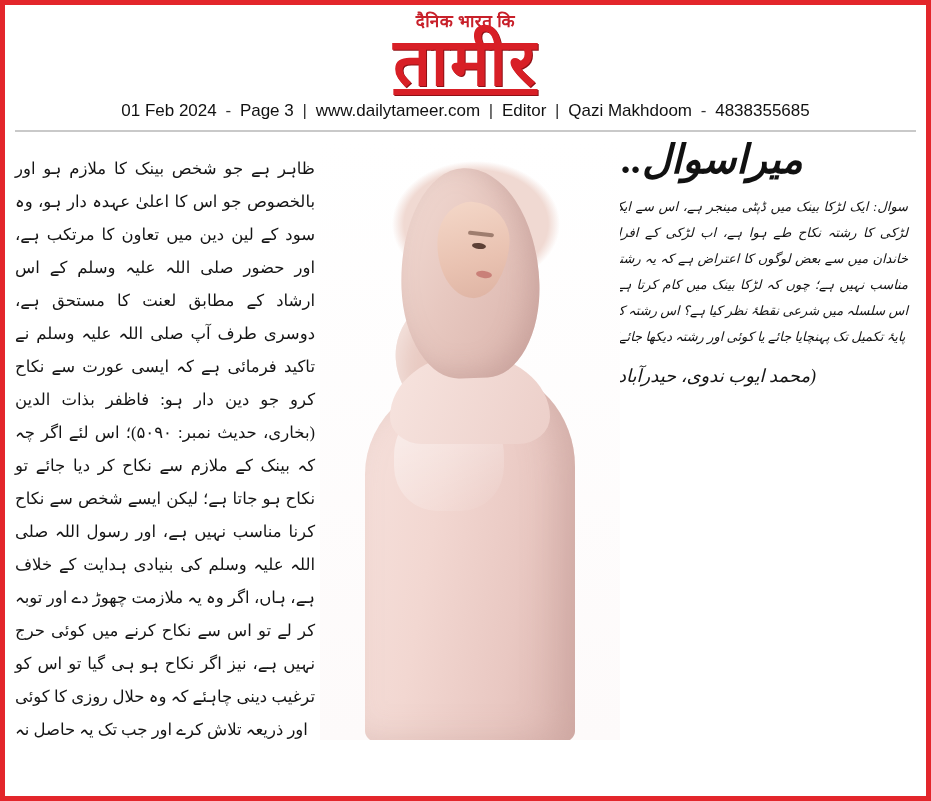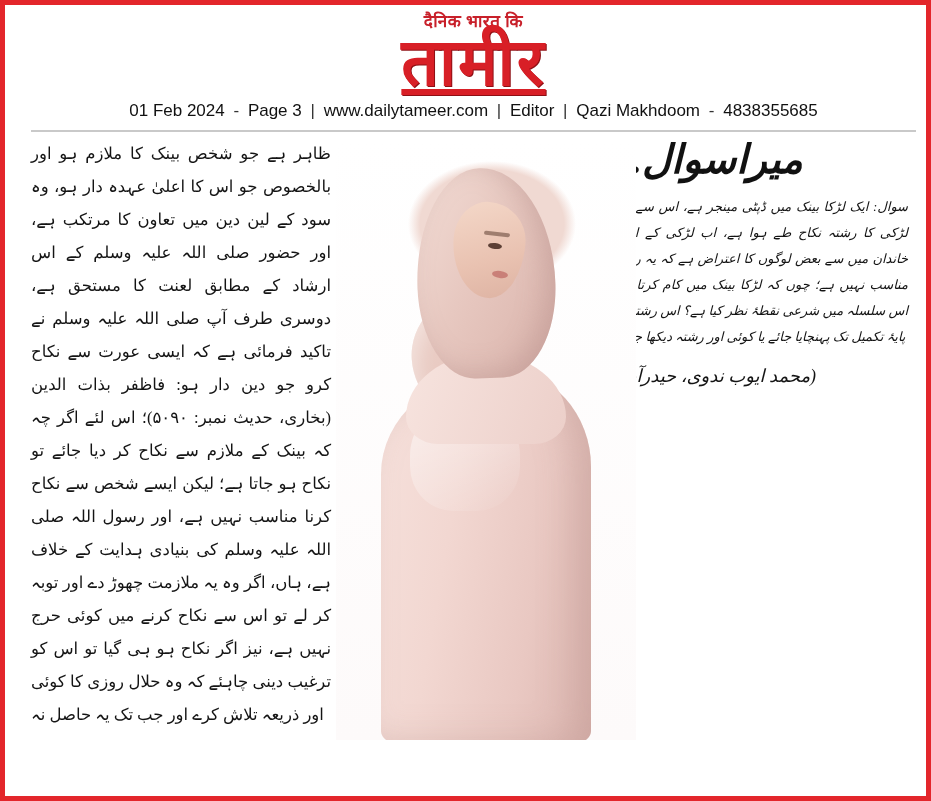--- a/index.html
+++ b/index.html
@@ -12,21 +12,21 @@
     position: relative;
     width: 931px;
     height: 801px;
     background: #ffffff;
     border: 5px solid #e3262b;
     overflow: hidden;
   }
   .inner {
     position: absolute;
     left: 0; top: 0; right: 0; bottom: 0;
-    padding: 4px 10px 6px 26px;
+    padding: 4px 10px 6px 10px;
   }
 
   
   .masthead {
     text-align: center;
     padding-top: 4px;
   }
   .masthead-kicker {
     font-family: "Liberation Serif", serif;
     font-weight: bold;
@@ -108,21 +108,21 @@
   }
   .urdu-p.credit {
     text-align: right;
     font-size: 18px;
   }
 
   
   .col-left {
     left: 0;
     width: 300px;
-    top: 1px;
+    top: 16px;
   }
   .col-left .urdu-p {
     font-size: 16.5px;
     line-height: 2.0;
   }
 
   
   .photo-wrap {
     position: absolute;
     left: 305px;

